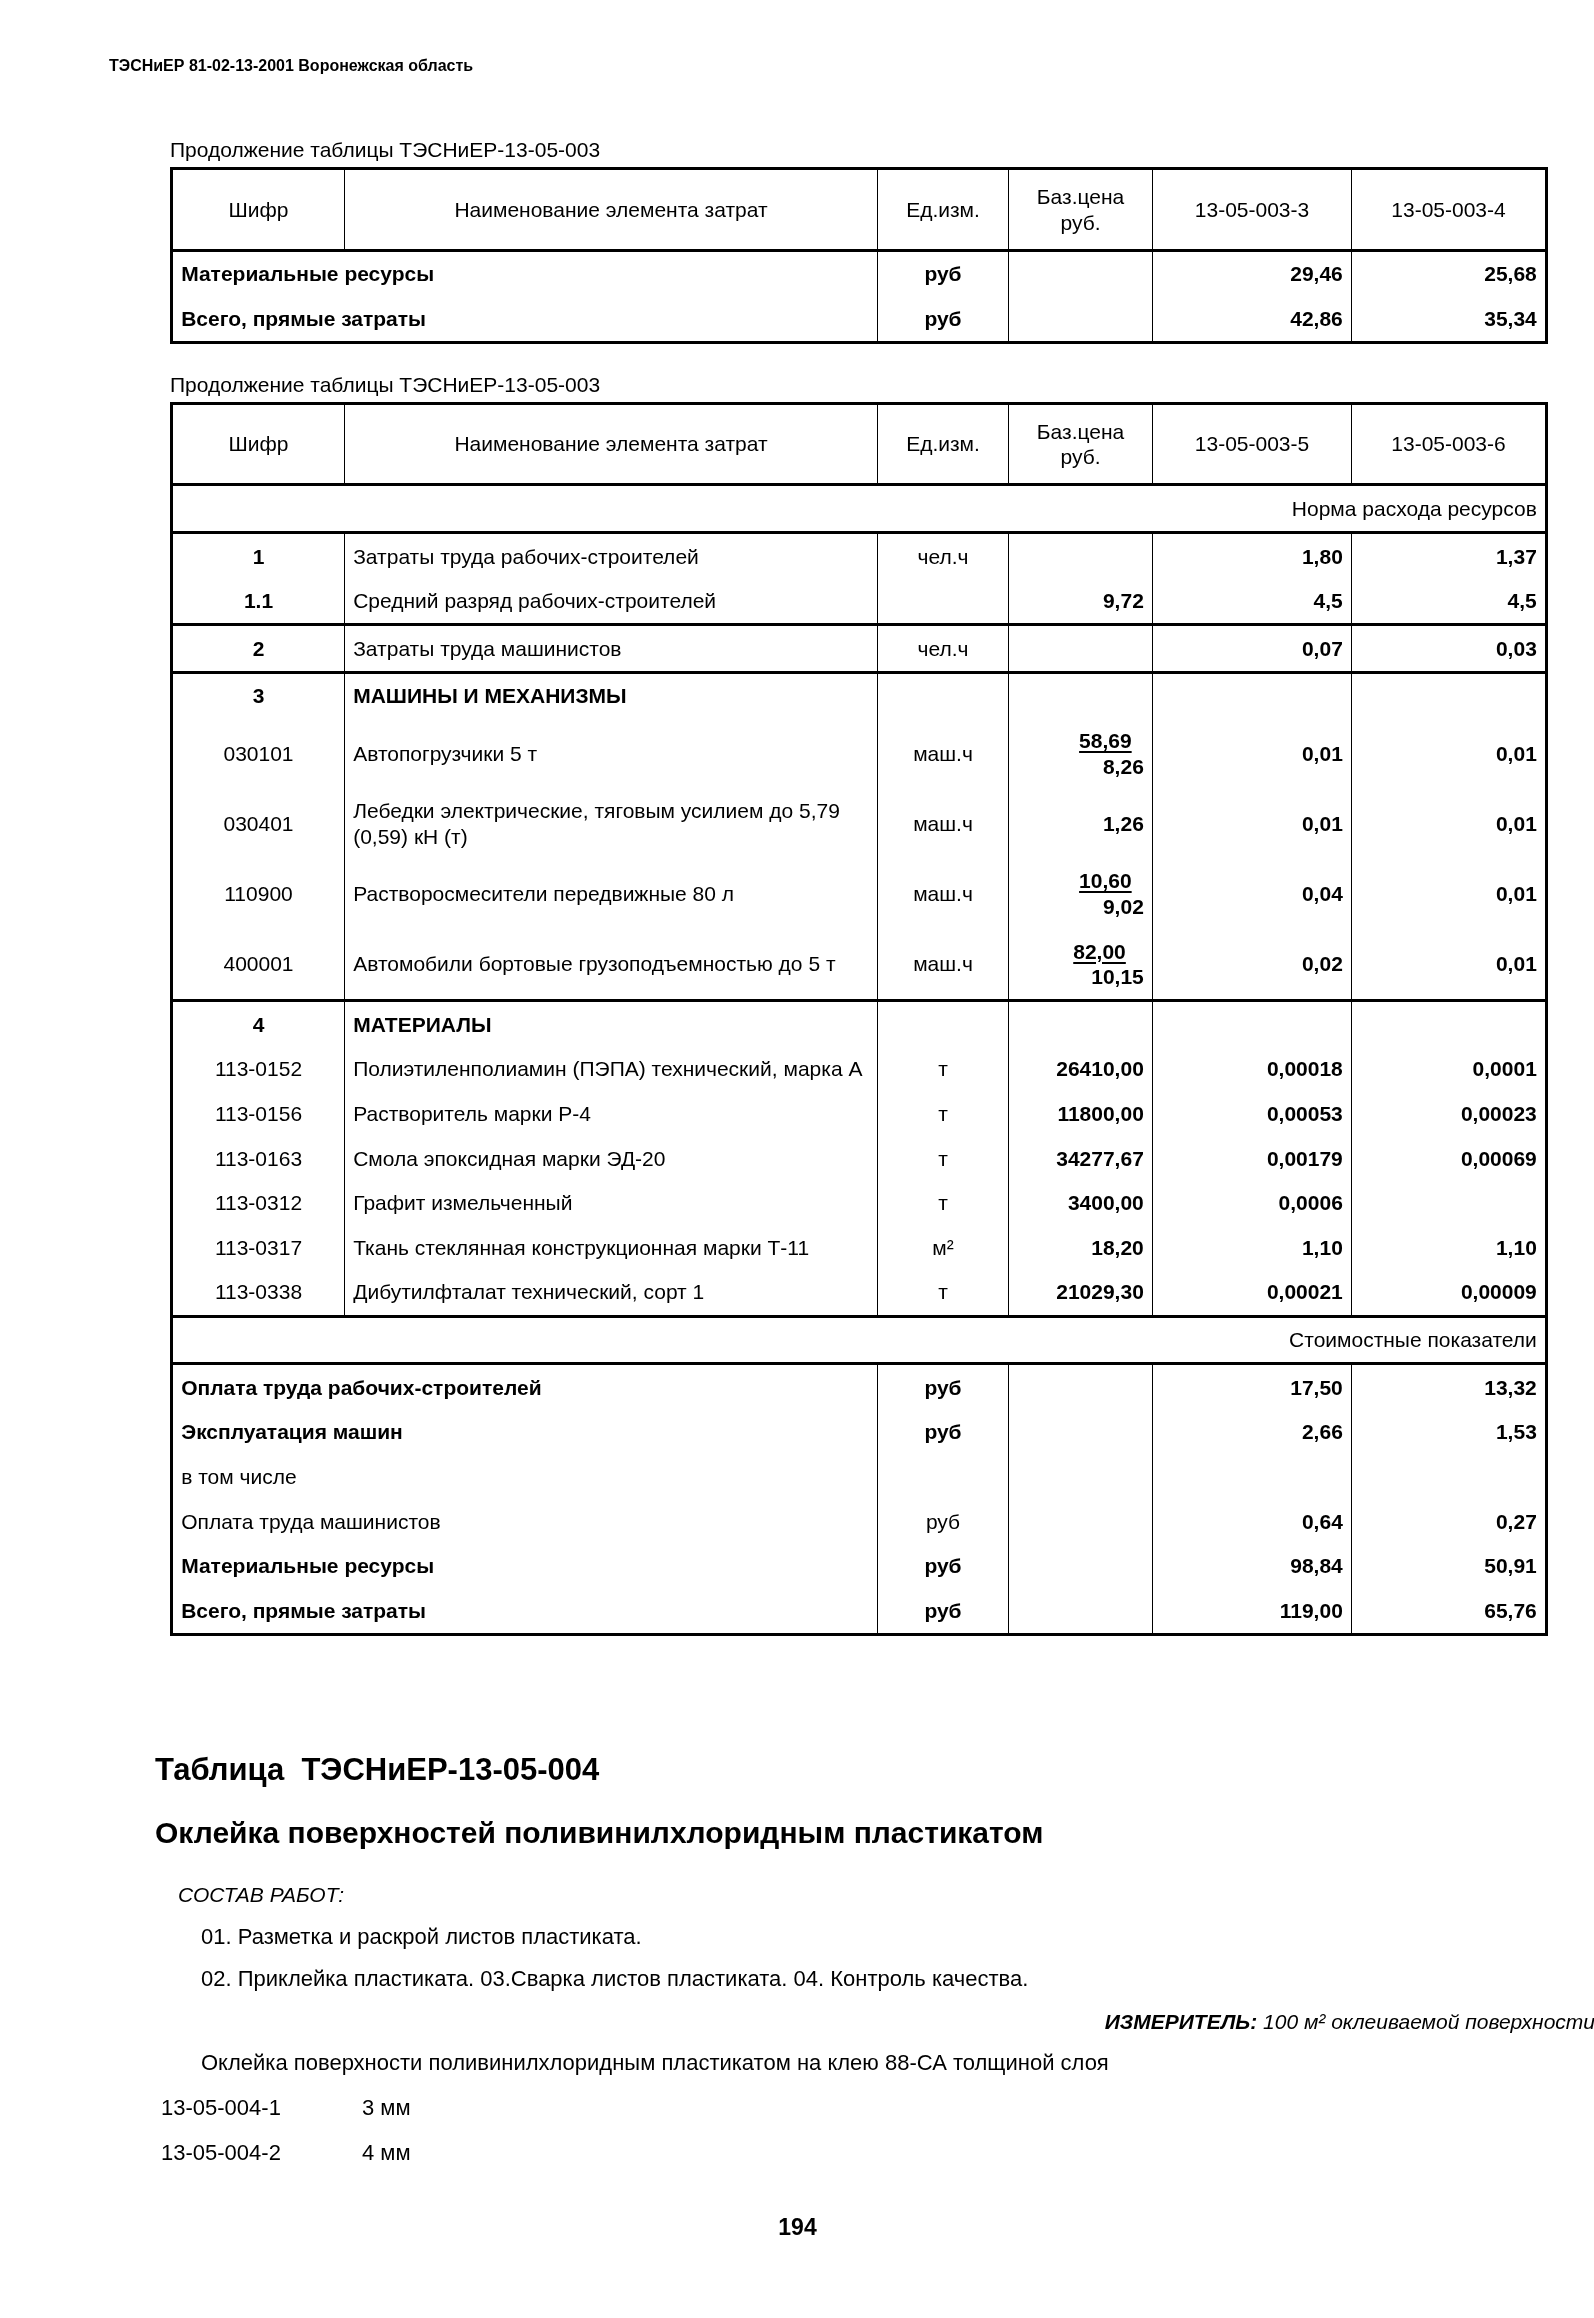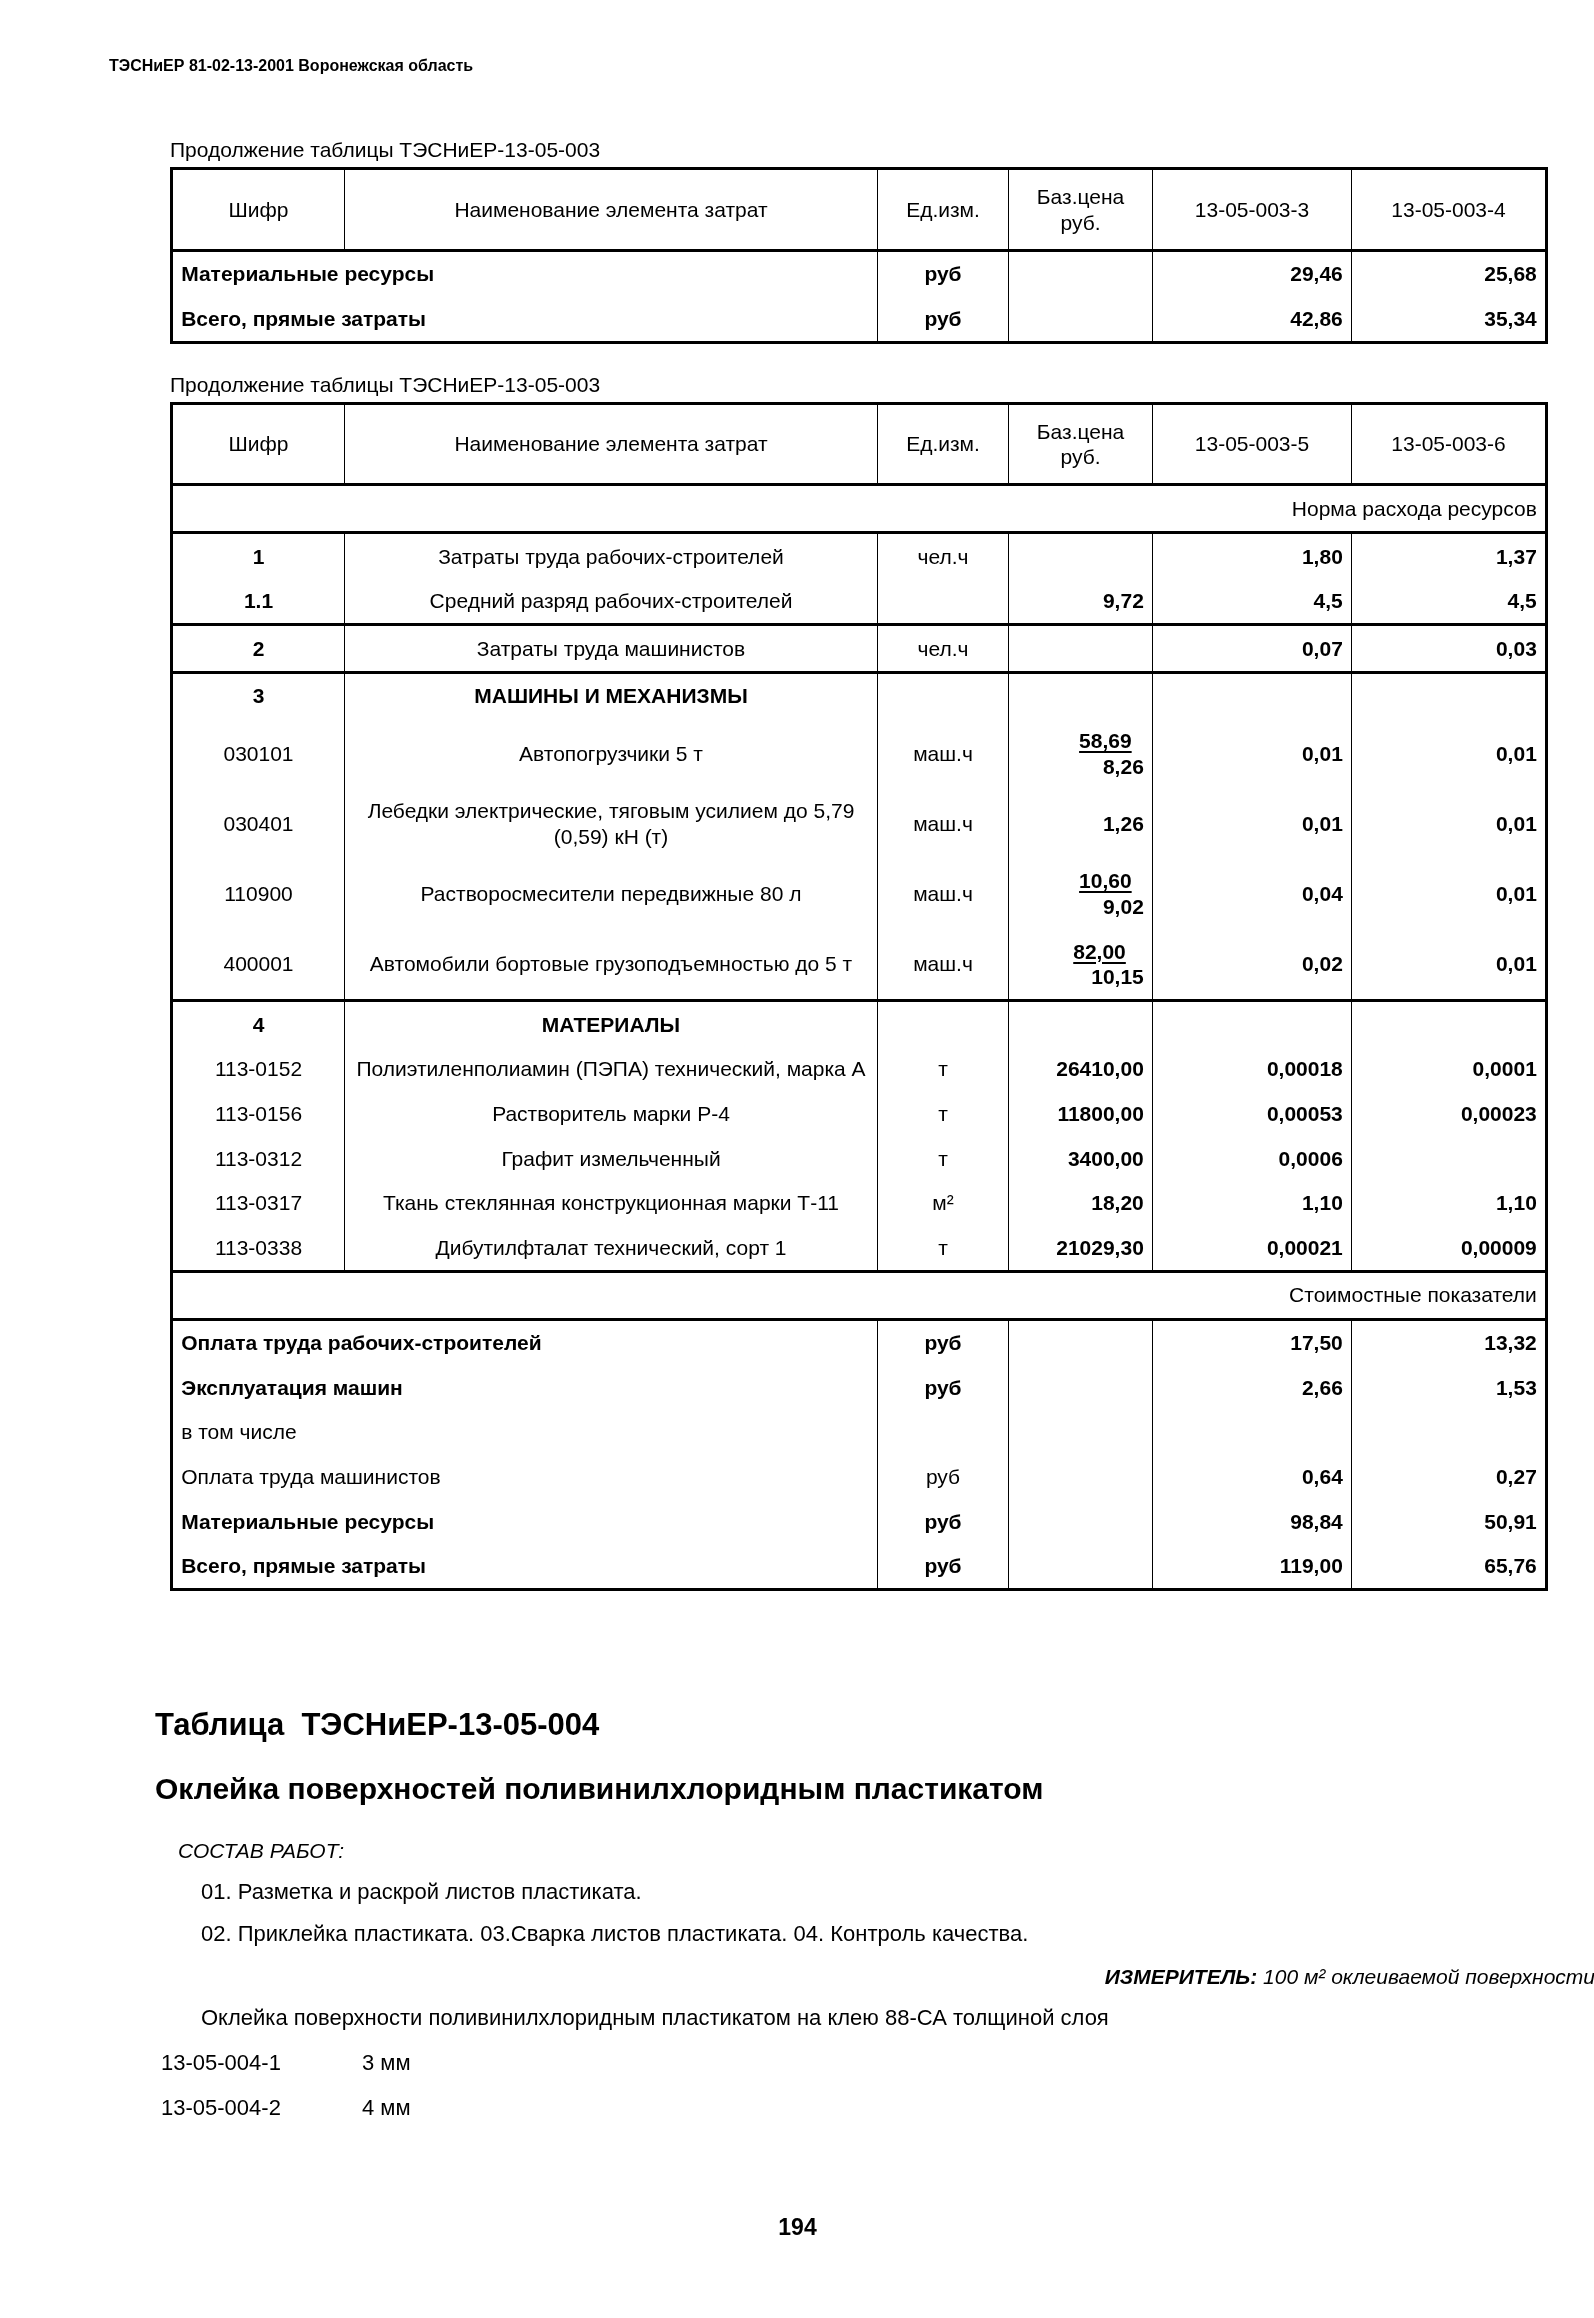--- a/index.html
+++ b/index.html
@@ -33,21 +33,21 @@
     line-height:1.22;
   }
   table.cost th{
     border-bottom:3.4px solid #000;
     font-weight:normal;text-align:center;
     padding:13.6px 5.4px;
   }
   tbody.sep > tr:first-child > td{border-top:3.4px solid #000;}
   td.c-code{text-align:center;}
   td.c-code.bold{font-weight:bold;}
-  td.c-name{text-align:center;padding-left:9.5px;}
+  td.c-name{text-align:left;padding-left:9.5px;}
   td.c-name.bold{font-weight:bold;}
   td.c-unit{text-align:center;}
   td.c-base{text-align:right;padding-right:17.7px;font-weight:bold;}
   td.c-val{text-align:right;padding-right:33px;font-weight:bold;}
   td.span-name{text-align:left;padding-left:15px;}
   td.span-name.bold{font-weight:bold;}
   td.note-cell{
     text-align:right;padding:11px 20.4px 11px 8.2px;
     border-left:none;
   }
@@ -267,20 +267,28 @@
         <td class="c-val">0,00018</td>
         <td class="c-val">0,0001</td>
       </tr>
       <tr>
         <td class="c-code">113-0156</td>
         <td class="c-name">Растворитель марки Р-4</td>
         <td class="c-unit">т</td>
         <td class="c-base">11800,00</td>
         <td class="c-val">0,00053</td>
         <td class="c-val">0,00023</td>
+      </tr>
+      <tr>
+        <td class="c-code">113-0163</td>
+        <td class="c-name">Смола эпоксидная марки ЭД-20</td>
+        <td class="c-unit">т</td>
+        <td class="c-base">34277,67</td>
+        <td class="c-val">0,00179</td>
+        <td class="c-val">0,00069</td>
       </tr>
       <tr>
         <td class="c-code">113-0312</td>
         <td class="c-name">Графит измельченный</td>
         <td class="c-unit">т</td>
         <td class="c-base">3400,00</td>
         <td class="c-val">0,0006</td>
         <td class="c-val"></td>
       </tr>
       <tr>

